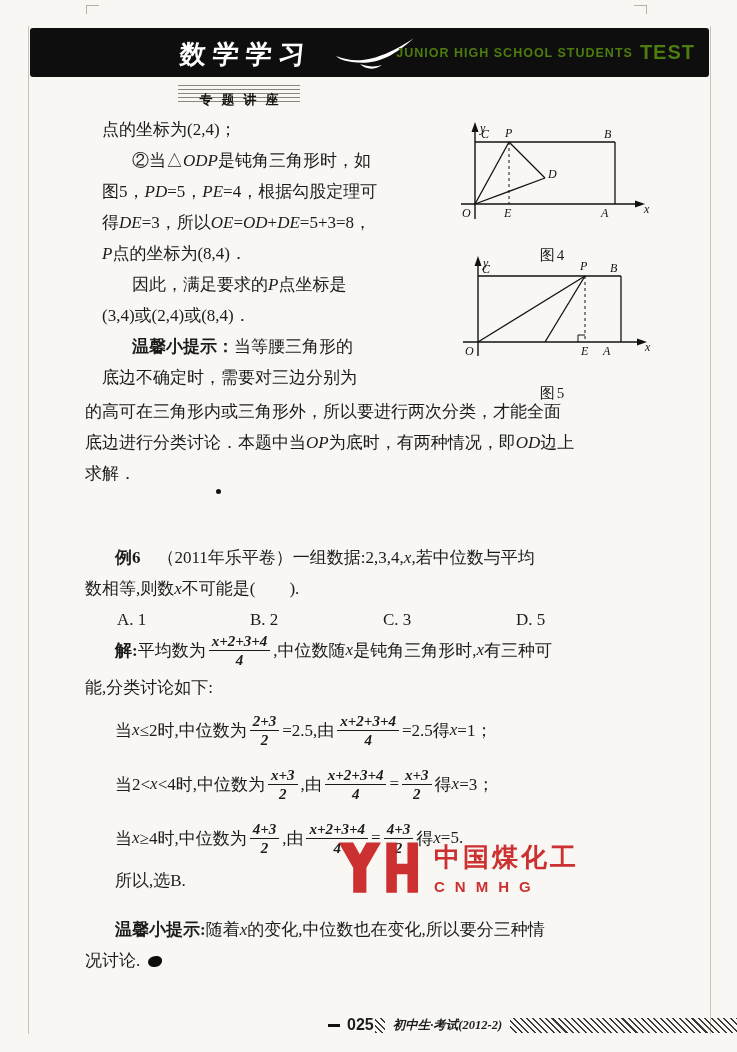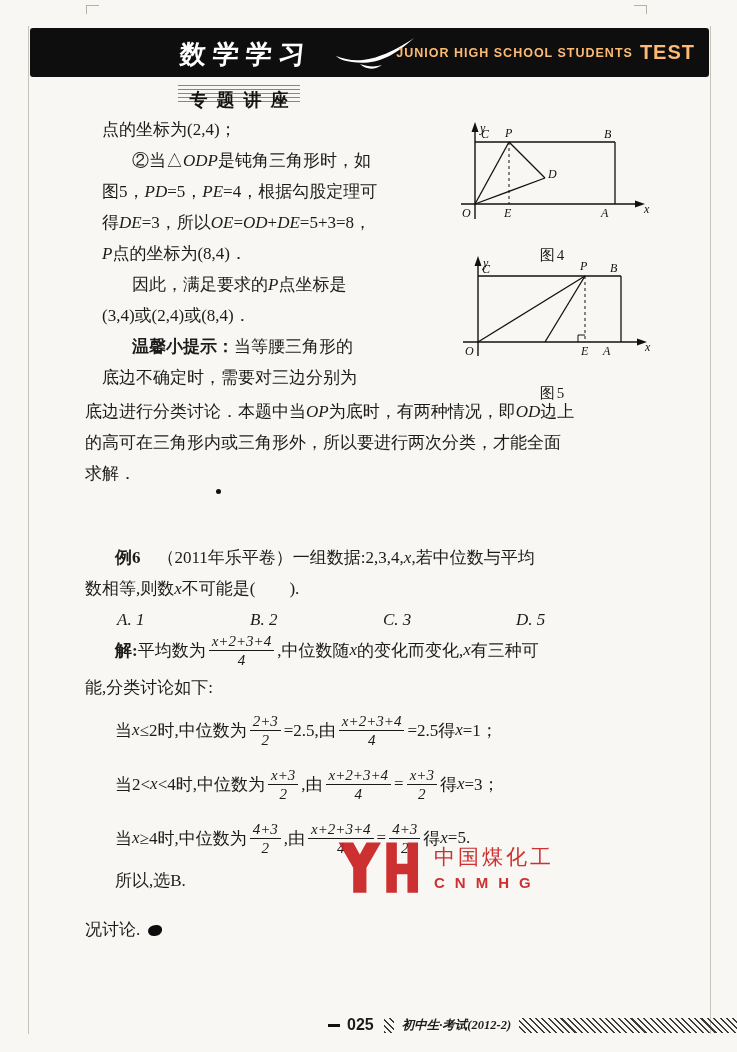--- a/index.html
+++ b/index.html
@@ -16,82 +16,82 @@
 
   
   .banner { position:absolute; left:30px; top:28px; width:679px; height:49px; background:#0e0e0e; border-radius:3px; }
   .banner .cn {
     position:absolute; left:150px; top:9px; color:#fff; font-size:26px; font-weight:bold;
     letter-spacing:7px; transform:skewX(-6deg); font-family:"Liberation Sans",sans-serif;
   }
   .banner .swoosh { position:absolute; left:300px; top:6px; }
   .banner .en {
     position:absolute; right:14px; top:0; height:49px; display:flex; align-items:center;
-    color:#fdba74; font-family:"Liberation Sans",sans-serif; font-weight:bold;
+    color:#4d7c0f; font-family:"Liberation Sans",sans-serif; font-weight:bold;
   }
   .banner .en .small { font-size:12.5px; letter-spacing:1px; }
   .banner .en .big { font-size:20px; margin-left:7px; letter-spacing:1px; }
   .subtitle-band {
     position:absolute; left:178px; top:85px; width:122px; height:17px;
     background:repeating-linear-gradient(0deg,#8a867d 0px,#8a867d 1px,transparent 1px,transparent 4px);
     display:flex; align-items:center; justify-content:center;
   }
   .subtitle-band span {
-    font-family:"Liberation Sans",sans-serif; font-weight:bold; font-size:18px;
+    font-family:"Liberation Sans",sans-serif; font-weight:bold; font-size:13px;
     letter-spacing:9px; color:#15130f; padding-left:9px;margin-top:12px;
   }
 
   
   .tblock { position:absolute; }
   .line { height:31px; line-height:31px; white-space:nowrap; font-size:17px; }
   .mline { display:flex; align-items:center; white-space:nowrap; font-size:17px; }
   .ind { padding-left:30px; }
   .b { font-weight:bold; }
   .i { font-style:italic; }
   .h44 { height:44px; } .h54 { height:54px; }
   .frac { display:inline-flex; flex-direction:column; align-items:center; font-style:italic;
-          margin:0 3px; font-size:15px; line-height:1.2; }
+          margin:0 3px; font-size:15px; line-height:1.2;font-weight:bold; }
   .frac .num { border-bottom:1.3px solid #1b1b1b; padding:0 3px; }
   .frac .den { padding:0 3px; }
 
   .colblock { left:102px; top:114px; width:362px; }
   .fullblock { left:85px; top:396px; width:582px; }
   .dot { position:absolute; left:216px; top:489px; width:5px; height:5px; border-radius:50%; background:#111; }
 
   .section-title {
     position:absolute; left:85px; top:502px; margin:0; padding-left:32px;
     font-size:17px; font-weight:bold; font-family:"Liberation Sans",sans-serif;
     letter-spacing:1px; color:#111;
   }
   .example { left:85px; top:542px; width:582px; }
-  .choices { position:absolute; left:117px; top:604px; width:545px; display:flex;font-style:italic; }
+  .choices { position:absolute; left:117px; top:604px; width:545px; display:flex; }
   .choices span { width:133px; font-size:17px; line-height:31px; }
   .solution { left:85px; top:628px; width:588px; }
   .concl { margin-top:0; }
   .tip { left:85px; top:914px; width:582px; }
   .blob { display:inline-block; width:14px; height:11px; background:#0d0d0d;
           border-radius:62% 40% 55% 45%; margin-left:8px; vertical-align:-1px; }
 
   
   .fig { position:absolute; left:450px; width:206px; text-align:center; }
   #fig4 { top:118px; } #fig5 { top:250px; }
   .fig .caption { font-size:15px; margin-top:18px; letter-spacing:2px; }
   .fig svg text { font-size:12px; font-style:italic; font-family:"Liberation Serif",serif; fill:#111; }
 
   
   .watermark { position:absolute; left:336px; top:836px; display:flex; align-items:center; gap:12px;
                color:#c92222; opacity:0.93; }
-  .wm-cn { font-size:21px; font-weight:normal; letter-spacing:3px; font-family:"Liberation Sans",sans-serif; }
+  .wm-cn { font-size:26px; font-weight:bold; letter-spacing:3px; font-family:"Liberation Sans",sans-serif; }
   .wm-en { font-size:15px; font-weight:bold; letter-spacing:10px; margin-top:3px;
            font-family:"Liberation Sans",sans-serif; }
 
   
   .footer { position:absolute; left:328px; top:1016px; right:0; height:18px; display:flex; align-items:center; }
   .footer .tick { width:12px; height:3px; background:#111; margin-right:7px; }
-  .pageno { font-weight:bold; font-size:16px; font-family:"Liberation Sans",sans-serif; margin-right:10px; }
+  .pageno { font-weight:bold; font-size:16px; font-family:"Liberation Sans",sans-serif; margin-right:1px; }
   .band { flex:1; height:15px; display:flex; align-items:center;
           background:repeating-linear-gradient(45deg,#3c3a36 0px,#3c3a36 1.5px,transparent 1.5px,transparent 4.5px); }
   .journal { font-size:12.5px; font-weight:bold; font-style:italic; background:#f8f7f3;
              padding:0 8px; margin-left:10px; white-space:nowrap; }
 </style>
 </head>
 <body>
 
 <div class="page">
   <div class="edge edge-l"></div>
@@ -169,22 +169,22 @@
       <text x="127" y="20">P</text>
       <text x="157" y="22">B</text>
       <text x="12" y="105">O</text>
       <text x="128" y="105">E</text>
       <text x="150" y="105">A</text>
     </svg>
     <div class="caption">图5</div>
   </div>
 
   <div class="tblock fullblock">
+    <div class="line"><span class="">的高可在三角形内或三角形外，所以要进行两次分类，才能全面</span></div>
     <div class="line"><span class="">底边进行分类讨论．本题中当</span><span class="i">OP</span><span class="">为底时，有两种情况，即</span><span class="i">OD</span><span class="">边上</span></div>
-    <div class="line"><span class="">的高可在三角形内或三角形外，所以要进行两次分类，才能全面</span></div>
     <div class="line"><span class="">求解．</span></div>
   </div>
   <div class="dot"></div>
 
 
   <div class="tblock example">
     <div class="line ind"><span class="b ">例6</span><span class="">　（2011年乐平卷）一组数据:2,3,4,</span><span class="i">x</span><span class="">,若中位数与平均</span></div>
     <div class="line"><span class="">数相等,则数</span><span class="i">x</span><span class="">不可能是(　　).</span></div>
   </div>
 
@@ -198,21 +198,21 @@
   <div class="tblock solution">
     <div class="mline ind h44">
         <span class="b ">解:</span>
         <span class="">平均数为</span>
         <span class="frac">
           <span class="num">x+2+3+4</span>
           <span class="den">4</span>
         </span>
         <span class="">,中位数随</span>
         <span class="i">x</span>
-        <span class="">的变化而变化,</span>
+        <span class="">是钝角三角形时,</span>
         <span class="i">x</span>
         <span class="">有三种可</span>
       </div>
     <div class="line"><span class="">能,分类讨论如下:</span></div>
     <div class="mline ind h54">
         <span class="">当</span>
         <span class="i">x</span>
         <span class="">≤2时,中位数为</span>
         <span class="frac">
           <span class="num">2+3</span>
@@ -268,20 +268,21 @@
           <span class="den">2</span>
         </span>
         <span class="">得</span>
         <span class="i">x</span>
         <span class="">=5.</span>
       </div>
     <div class="line ind concl"><span class="">所以,选B.</span></div>
   </div>
 
   <div class="tblock tip">
+    <div class="line ind"><span class="b ">温馨小提示:</span><span class="">随着</span><span class="i">x</span><span class="">的变化,中位数也在变化,所以要分三种情</span></div>
     <div class="line"><span><span class="">况讨论.</span></span><span class="blob"></span></div>
   </div>
 
   <div class="watermark">
     <svg width="86" height="62" viewBox="0 0 130 90">
       <path d="M4 8 H26 L36 26 L46 8 H68 L46 46 V84 H26 V46 Z" fill="#c92222"></path>
       <path d="M76 8 H92 V40 H108 V8 H124 V84 H108 V56 H92 V84 H76 Z" fill="#c92222"></path>
     </svg>
     <div class="wm-text">
       <div class="wm-cn">中国煤化工</div>

